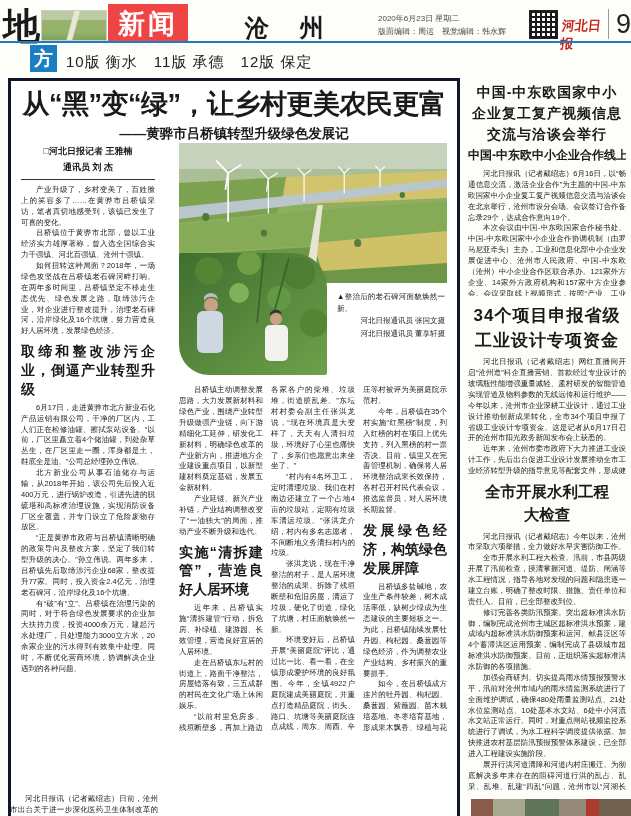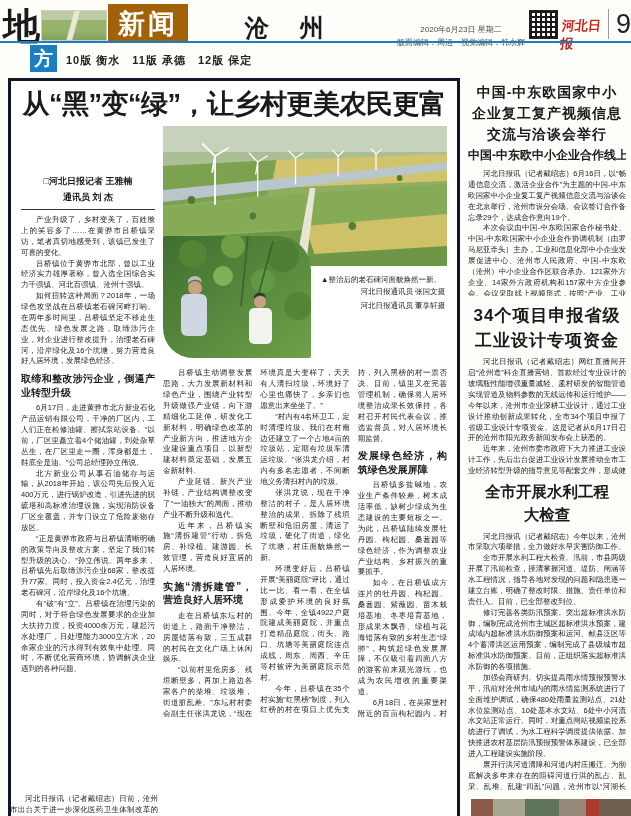--- a/index.html
+++ b/index.html
@@ -7,65 +7,65 @@
        font-family:"Liberation Sans","DejaVu Sans",sans-serif;color:#1a1a1a;}
   #page{position:relative;width:631px;height:816px;overflow:hidden;}
 
   
   .di{position:absolute;left:3px;top:2px;font-size:37px;font-weight:900;letter-spacing:0;}
   .thumb{position:absolute;left:42px;top:11px;width:64px;height:29px;
          background:
            linear-gradient(105deg,transparent 44%,#e9e7d6 46%,#e9e7d6 52%,transparent 54%),
            linear-gradient(#bccaa6 0 30%,#97b36b 30% 70%,#7ea35a);
          outline:1px solid #cfcfc6;}
-  .brandbox{position:absolute;left:108px;top:4px;width:80px;height:39px;background:#a16207;
+  .brandbox{position:absolute;left:108px;top:4px;width:80px;height:39px;background:#ef4444;
             color:#fff;font-size:27px;font-weight:900;display:flex;align-items:center;
             justify-content:center;letter-spacing:3px;}
   .city{position:absolute;left:245px;top:12px;width:150px;text-align:left;
         font-size:24px;font-weight:700;letter-spacing:12px;}
-  .dateblock{position:absolute;left:388px;top:13px;width:146px;text-align:center;
-             font-size:8px;line-height:1.6;color:#4a4a4a;margin-top:11px;}
+  .dateblock{position:absolute;left:378px;top:13px;width:146px;text-align:left;
+             font-size:8px;line-height:1.6;color:#4a4a4a;}
   .qr{position:absolute;left:529px;top:10px;width:27px;height:27px;border:1px solid #222;
       background-color:#fff;
       background-image:repeating-linear-gradient(0deg,#1a1a1a 0 2px,transparent 2px 5px),
                        repeating-linear-gradient(90deg,#1a1a1a 0 2px,transparent 2px 5px);}
   .logo{position:absolute;left:561px;top:17px;width:48px;font-size:13px;font-weight:900;
         color:#c52418;transform:skewX(-6deg);letter-spacing:0;}
   .pageno{position:absolute;left:608px;top:9px;height:30px;border-left:1px solid #9a9a9a;
           padding-left:7px;font-size:27px;font-weight:400;color:#222;}
   .topline{position:absolute;left:0;top:41px;width:631px;height:2px;background:#1b7ec2;}
   .fang{position:absolute;left:30px;top:45px;width:27px;height:27px;background:#1b7ec2;
         color:#fff;font-size:19px;font-weight:900;display:flex;align-items:center;justify-content:center;}
-  .editions{position:absolute;left:66px;top:53px;font-size:11px;font-weight:700;color:#222;letter-spacing:1px;}
+  .editions{position:absolute;left:66px;top:53px;font-size:15px;font-weight:400;color:#222;letter-spacing:1px;}
 
   
   .mainbox{position:absolute;left:8px;top:78px;width:452px;height:787px;box-sizing:border-box;
            border:3px solid #0f172a;background:#fff;padding:9px 10px 6px;}
   .headline{text-align:center;font-size:27px;font-weight:900;line-height:1.05;white-space:nowrap;
             letter-spacing:-0.5px;}
   .subtitle{text-align:center;font-size:13.5px;font-weight:700;margin-top:7px;white-space:nowrap;}
-  .content{display:flex;gap:8px;margin-top:8px;height:596px;overflow:hidden;align-items:center;}
+  .content{display:flex;gap:24px;height:596px;overflow:hidden;}
   .col1{width:134px;flex:none;overflow:hidden;}
   .byline{border-bottom:1.5px solid #333;padding:1px 0 4px;margin-bottom:5px;
           font-size:9px;font-weight:700;text-align:center;line-height:1.7;}
   .rightarea{flex:1;display:flex;flex-direction:column;overflow:hidden;}
   .photo-main{height:140px;flex:none;}
   .photo-main svg{display:block;width:100%;height:100%;}
   .photo-row{display:flex;gap:8px;flex:none;height:96px;}
   .photo-inset{width:148px;flex:none;height:122px;margin-top:-30px;border-radius:2px 34px 2px 30px;
                overflow:hidden;z-index:2;}
   .photo-inset svg{display:block;width:100%;height:100%;}
   .captions{flex:1;font-size:7.5px;line-height:1.55;text-align:justify;padding:8px 2px 0 2px;color:#222;}
   .caption-item{margin:0 0 2px;}
   .caption-item .credit{display:block;text-align:right;}
   .cols3{margin-top:6px;column-count:3;column-gap:8px;column-fill:auto;height:354px;overflow:hidden;
          font-size:7.5px;line-height:1.45;text-align:justify;}
   .smalltext{font-size:7.5px;line-height:1.45;text-align:justify;}
   .para{text-indent:2em;margin:0;}
-  .subhead{font-weight:900;font-size:10px;line-height:1.35;margin:5px 0 4px;text-indent:0;}
+  .subhead{font-weight:900;font-size:14px;line-height:1.35;margin:5px 0 4px;text-indent:0;}
 
   
   .sidebar{position:absolute;left:468px;top:80px;width:158px;}
   .sb-art{overflow:hidden;}
   .sb-art-a{height:216px;}
   .sb-art-b{height:178px;}
   .sb-art-c{height:318px;}
   .sb-headline{font-size:14px;font-weight:900;text-align:center;line-height:1.5;letter-spacing:1px;margin:2px 0 2px;}
   .sb-headline-b{font-size:17px;letter-spacing:1px;line-height:1.45;margin:8px 0 4px;}
   .sb-headline-c{font-size:15.5px;margin:6px 17px 5px;letter-spacing:0;}
@@ -96,20 +96,21 @@
   </div>
   <div class="qr"></div>
   <div class="logo">河北日报</div>
   <div class="pageno">9</div>
   <div class="topline"></div>
   <div class="fang">方</div>
   <div class="editions">10版 衡水　11版 承德　12版 保定</div>
 
   <div class="mainbox">
     <div class="headline">从“黑”变“绿”，让乡村更美农民更富</div>
+    <div class="subtitle">——黄骅市吕桥镇转型升级绿色发展记</div>
     <div class="content">
       <div class="col1 smalltext">
         <div class="byline">
           <div>□河北日报记者 王雅楠</div>
           <div>通讯员 刘 杰</div>
         </div>
         <div>
 
         <p class="para">产业升级了，乡村变美了，百姓脸上的笑容多了……在黄骅市吕桥镇采访，笔者真切地感受到，该镇已发生了可喜的变化。</p>
             <p class="para">吕桥镇位于黄骅市北部，曾以工业经济实力雄厚著称，曾入选全国综合实力千强镇、河北百强镇、沧州十强镇。</p>
@@ -199,22 +200,22 @@
                 <p class="caption-item">
                   <span class="credit">河北日报通讯员 董享轩摄</span>
                 </p>
               </div>
           </div>
         </div>
         <div class="cols3">
 
         <p class="para">吕桥镇主动调整发展思路，大力发展新材料和绿色产业，围绕产业转型升级做强产业链，向下游精细化工延伸，研发化工新材料，明确绿色改革的产业新方向，推进地方企业建设重点项目，以新型建材料奠定基础，发展五金新材料。</p>
             <p class="para">产业延链、新兴产业补链，产业结构调整改变了“一油独大”的局面，推动产业不断升级和迭代。</p>
+            <p class="para subhead">实施“清拆建管”，营造良好人居环境</p>
             <p class="para">近年来，吕桥镇实施“清拆建管”行动，拆危房、补绿植、建游园、长效管理，营造良好宜居的人居环境。</p>
-            <p class="para subhead">实施“清拆建管”，营造良好人居环境</p>
             <p class="para">走在吕桥镇东坛村的街道上，路面干净整洁，房屋错落有致，三五成群的村民在文化广场上休闲娱乐。</p>
             <p class="para">“以前村里危房多、残垣断壁多，再加上路边各家各户的柴堆、垃圾堆，街道脏乱差。”东坛村村委会副主任张洪龙说，“现在环境真是大变样了，天天有人清扫垃圾，环境好了心里也痛快了，乡亲们也愿意出来坐坐了。”</p>
             <p class="para">“村内有4名环卫工，定时清理垃圾。我们在村南边还建立了一个占地4亩的垃圾站，定期有垃圾车清运垃圾。”张洪龙介绍，村内有多名志愿者，不间断地义务清扫村内的垃圾。</p>
             <p class="para">张洪龙说，现在干净整洁的村子，是人居环境整治的成果。拆除了残垣断壁和危旧房屋，清运了垃圾，硬化了街道，绿化了坑塘，村庄面貌焕然一新。</p>
             <p class="para">环境变好后，吕桥镇开展“美丽庭院”评比，通过比一比、看一看，在全镇形成爱护环境的良好氛围。今年，全镇4922户庭院建成美丽庭院，并重点打造精品庭院，街头、路口、坑塘等美丽庭院连点成线，周东、周西、辛庄等村被评为美丽庭院示范村。</p>
             <p class="para">今年，吕桥镇在35个村实施“红黑榜”制度，列入红榜的村在项目上优先支持，列入黑榜的村一票否决。目前，镇里又在完善管理机制，确保将人居环境整治成果长效保持，各村召开村民代表会议，推选监督员，对人居环境长期监督。</p>
             <p class="para subhead">发展绿色经济，构筑绿色发展屏障</p>
             <p class="para">吕桥镇多盐碱地，农业生产条件较差，树木成活率低，缺树少绿成为生态建设的主要短板之一。为此，吕桥镇陆续发展牡丹园、枸杞园、桑葚园等绿色经济，作为调整农业产业结构、乡村振兴的重要抓手。</p>
             <p class="para">如今，在吕桥镇成方连片的牡丹园、枸杞园、桑葚园、紫薇园、苗木栽培基地、冬枣培育基地，形成果木飘香、绿植与花海错落有致的乡村生态“绿肺”，构筑起绿色发展屏障，不仅吸引着四面八方的游客前来观光游玩，也成为农民增收的重要渠道。</p>
             <p class="para">6月18日，在吴家堡村附近的百亩枸杞园内，村党支部书记、意安达农业种植专业合作社总经理吴宝峰正在采摘枸杞。他介绍，去年，镇里组织到宁夏考察学习枸杞的种植，发现枸杞耐寒抗旱、耐碱怕涝，适宜栽种。</p>

